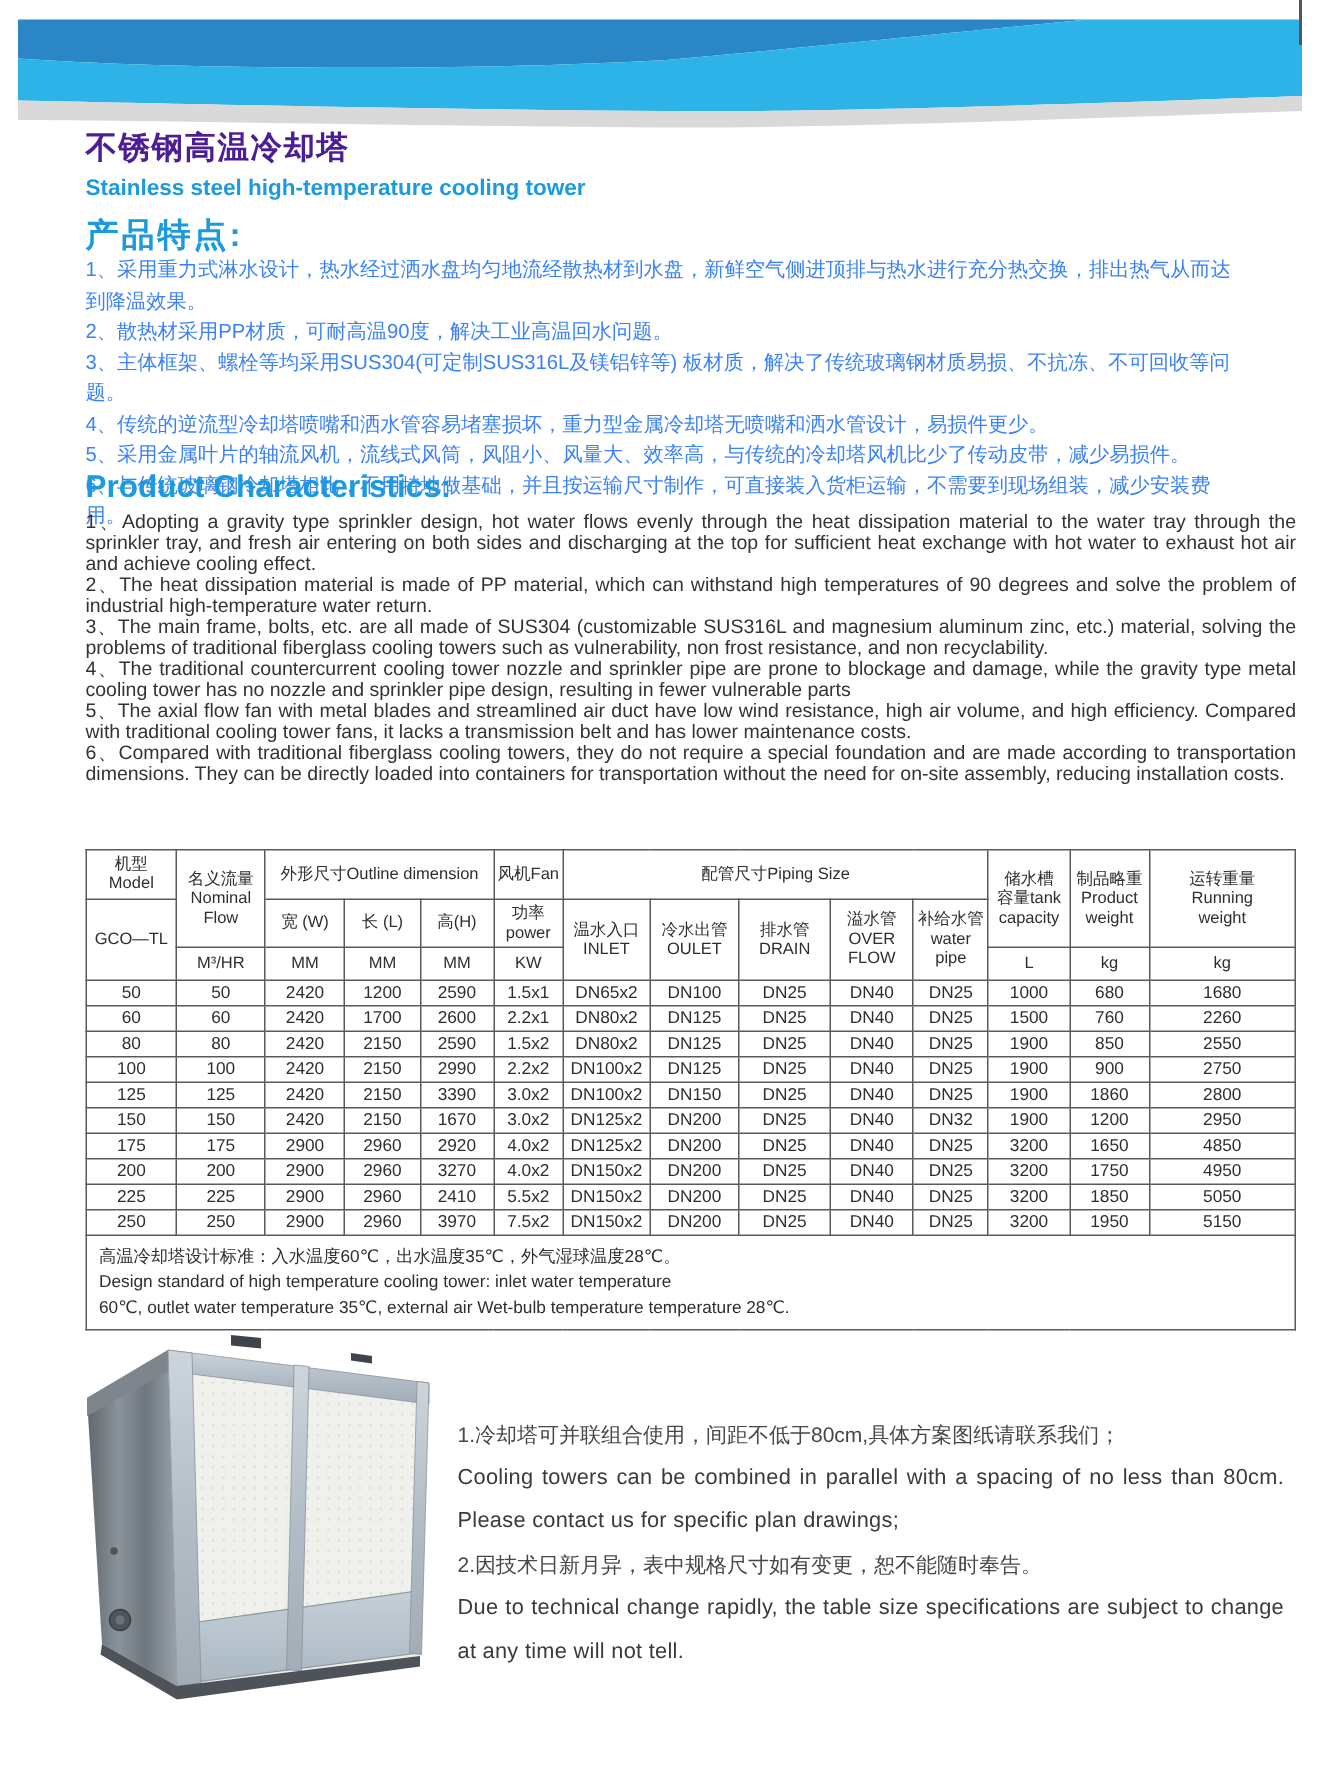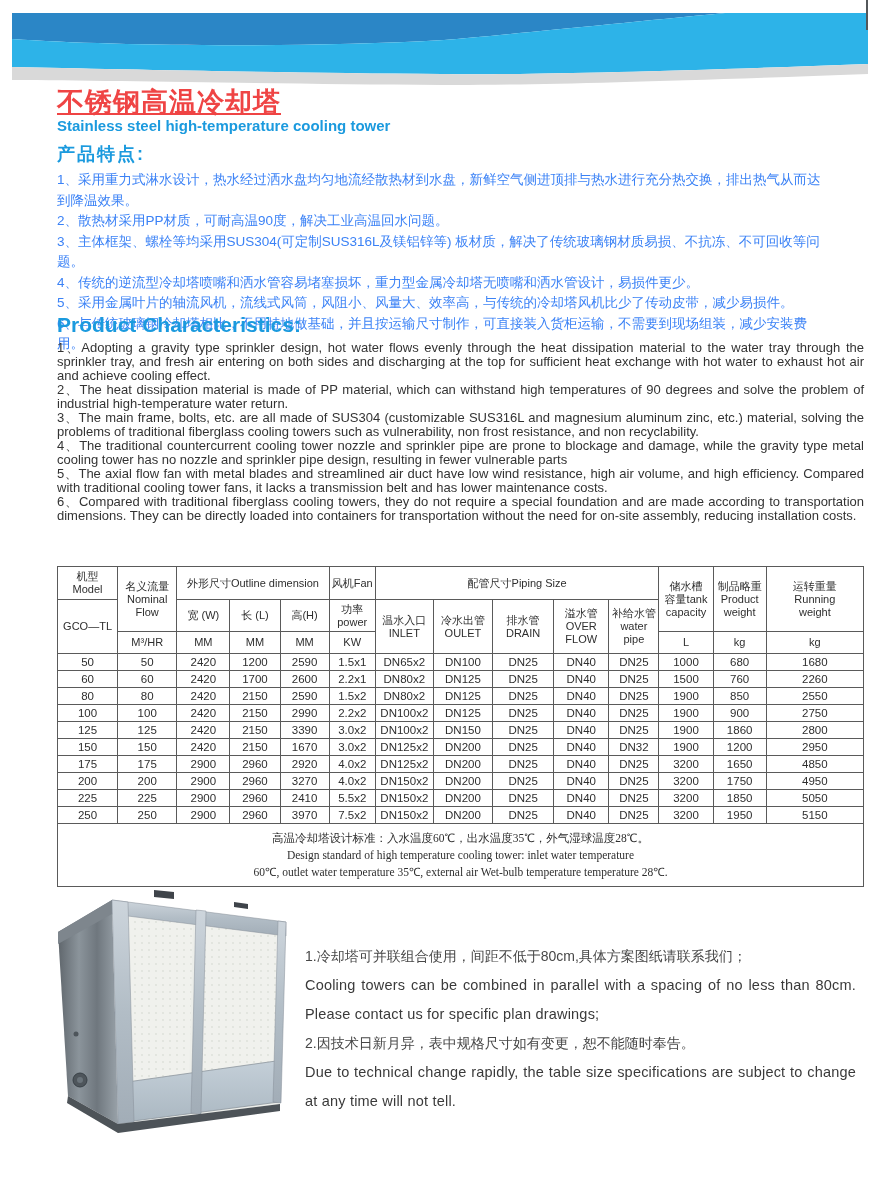--- a/index.html
+++ b/index.html
@@ -4,43 +4,43 @@
 <style>
   html,body{margin:0;padding:0;background:#fff;}
   .page{position:relative;width:880px;height:1185px;background:#ffffff;overflow:hidden;
         font-family:"Liberation Sans","DejaVu Sans",sans-serif;color:#3d3d3d;}
 
   
   .banner{position:absolute;left:12px;top:12px;width:856px;height:84px;}
   .edge-line{position:absolute;left:866px;top:0;width:2px;height:30px;background:#53575a;}
 
   
-  .title-cn{position:absolute;left:57px;top:84px;margin:0;font-size:27px;font-weight:bold;
-            color:#ef4444;letter-spacing:1px;text-decoration:underline;}
+  .title-cn{position:absolute;left:57px;top:84px;margin:0;font-size:21px;font-weight:bold;
+            color:#4c1d95;letter-spacing:1px;}
   .title-en{position:absolute;left:57px;top:117px;margin:0;font-size:15px;font-weight:bold;color:#1b9ade;}
-  .sec-cn{position:absolute;left:57px;top:142px;margin:0;font-size:18px;font-weight:bold;
+  .sec-cn{position:absolute;left:57px;top:142px;margin:0;font-size:22px;font-weight:bold;
           color:#1b9ade;letter-spacing:2px;}
   .sec-en{position:absolute;left:57px;top:313px;margin:0;font-size:21px;font-weight:bold;color:#1b9ade;}
 
   
   .feat-cn{position:absolute;left:57px;top:170px;width:768px;}
   .feat-cn p{margin:0;font-size:13.5px;line-height:20.5px;color:#3b82f6;}
   .feat-en{position:absolute;left:57px;top:341px;width:807px;}
   .feat-en p{margin:0;font-size:13px;line-height:14px;color:#333;text-align:justify;}
 
   
   .spec{position:absolute;left:57px;top:566px;width:807px;border-collapse:collapse;
         table-layout:fixed;background:#fff;border-radius:25px;}
   .spec th,.spec td{border:1px solid #5a5a5a;padding:0;text-align:center;vertical-align:middle;
         color:#2e2e2e;font-weight:normal;overflow:hidden;}
   .spec th{font-size:11px;line-height:13px;white-space:pre-line;}
   .spec tr.hr1{height:33px;} .spec tr.hr2{height:32px;} .spec tr.hr3{height:22px;}
   .spec tbody td{font-size:11.5px;height:16px;line-height:15px;}
-  .spec td.note{font-size:11.5px;text-align:center;padding:5px 8px;white-space:pre-line;
-        line-height:17px;height:52px;vertical-align:middle;color:#2e2e2e;font-family:Liberation Serif, serif;}
+  .spec td.note{font-size:11.5px;text-align:left;padding:5px 8px;white-space:pre-line;
+        line-height:17px;height:52px;vertical-align:middle;color:#2e2e2e;}
 
   
   .photo{position:absolute;left:48px;top:884px;width:260px;height:262px;}
   .notes{position:absolute;left:305px;top:942px;width:551px;}
   .notes p{margin:0;line-height:29px;}
   .n-cn{font-size:14px;color:#474747;}
   .n-en{font-size:14.5px;color:#3a3a3a;text-align:justify;letter-spacing:0.2px;}
 </style>
 </head>
 <body>

